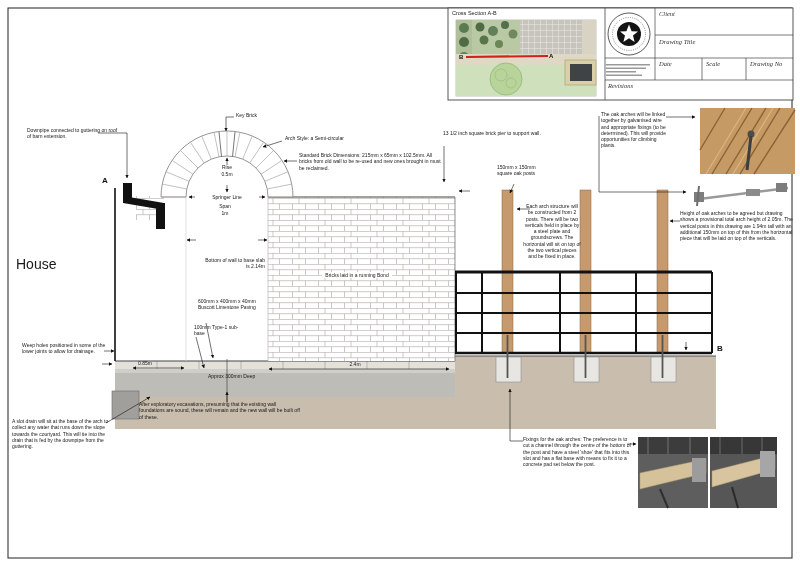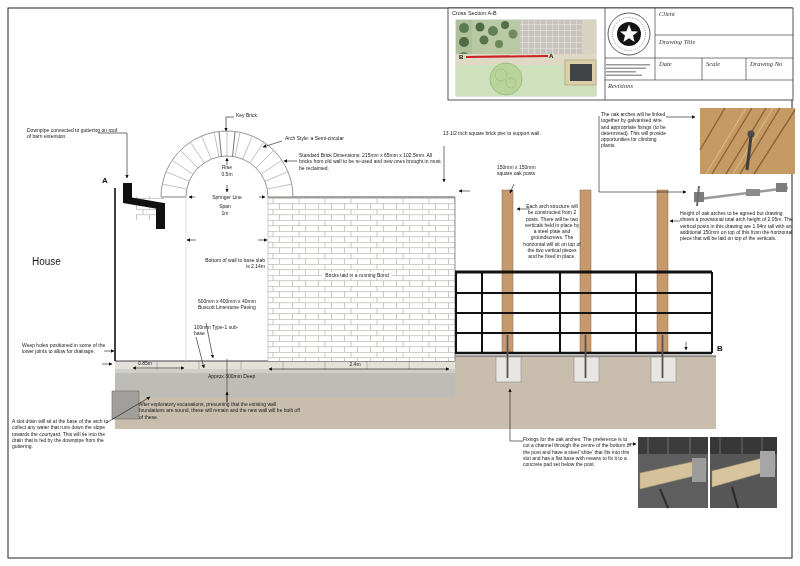--- a/index.html
+++ b/index.html
@@ -232,21 +232,21 @@
 <div class="note r" style="left:202px;top:257px;width:63px;">Bottom of wall to base slab is 2.14m</div>
 <div class="note c wbg" style="left:322px;top:272px;width:70px;">Bricks laid in a running Bond</div>
 <div class="note" style="left:198px;top:298px;width:66px;">600mm x 400mm x 40mm Buscott Limestone Paving</div>
 <div class="note" style="left:194px;top:324px;width:52px;">100mm Type-1 sub-base</div>
 <div class="note" style="left:22px;top:342px;width:94px;">Weep holes positioned in some of the lower joints to allow for drainage.</div>
 <div class="note" style="left:12px;top:418px;width:102px;">A slot drain will sit at the base of the arch to collect any water that runs down the slope towards the courtyard. This will tie into the drain that is fed by the downpipe from the guttering.</div>
 <div class="note" style="left:139px;top:401px;width:164px;">After exploratory excavations, presuming that the existing wall foundations are sound, these will remain and the new wall will be built off of these.</div>
 <div class="note" style="left:138px;top:360px;width:34px;">0.85m</div>
 <div class="note c" style="left:338px;top:361px;width:34px;">2.4m</div>
 <div class="note" style="left:208px;top:373px;width:74px;">Approx 300mm Deep</div>
-<div style="position:absolute;left:32px;top:256px;font-size:10px;">House</div>
+<div style="position:absolute;left:16px;top:256px;font-size:14px;">House</div>
 <div class="marker" style="left:102px;top:176px;">A</div>
 <div class="marker" style="left:717px;top:344px;">B</div>
 <div class="note" style="left:443px;top:130px;width:112px;">13 1/2 inch square brick pier to support wall.</div>
 <div class="note" style="left:497px;top:164px;width:50px;">150mm x 150mm square oak posts</div>
 <div class="note c" style="left:523px;top:203px;width:58px;">Each arch structure will be constructed from 2 posts. There will be two verticals held in place by a steel plate and groundscrews. The horizontal will sit on top of the two vertical pieces and be fixed in place.</div>
 <div class="note" style="left:601px;top:111px;width:66px;">The oak arches will be linked together by galvanised wire and appropriate fixings (to be determined). This will provide opportunities for climbing plants.</div>
 <div class="note" style="left:680px;top:210px;width:116px;">Height of oak arches to be agreed but drawing shows a provisional total arch height of 2.05m. The vertical posts in this drawing are 1.94m tall with an additional 150mm on top of this from the horizontal piece that will be laid on top of the verticals.</div>
 <div class="note" style="left:523px;top:436px;width:112px;">Fixings for the oak arches: The preference is to cut a channel through the centre of the bottom of the post and have a steel 'shoe' that fits into this slot and has a flat base with means to fix it to a concrete pad set below the post.</div>
 
 </div>

